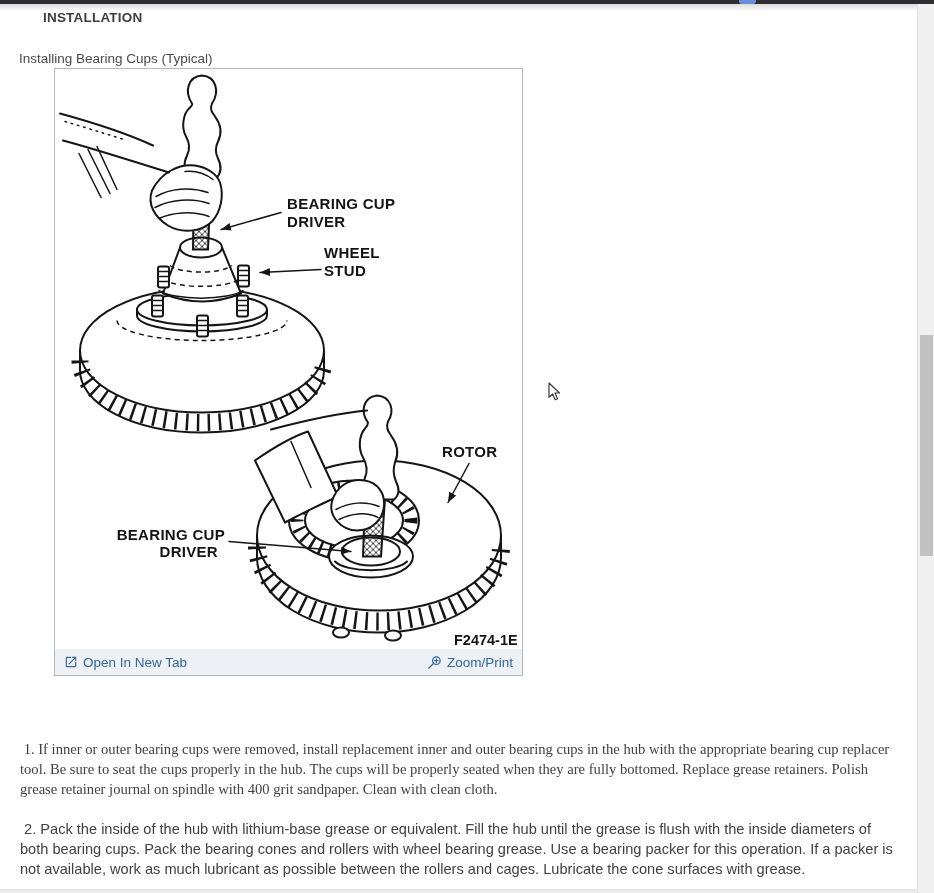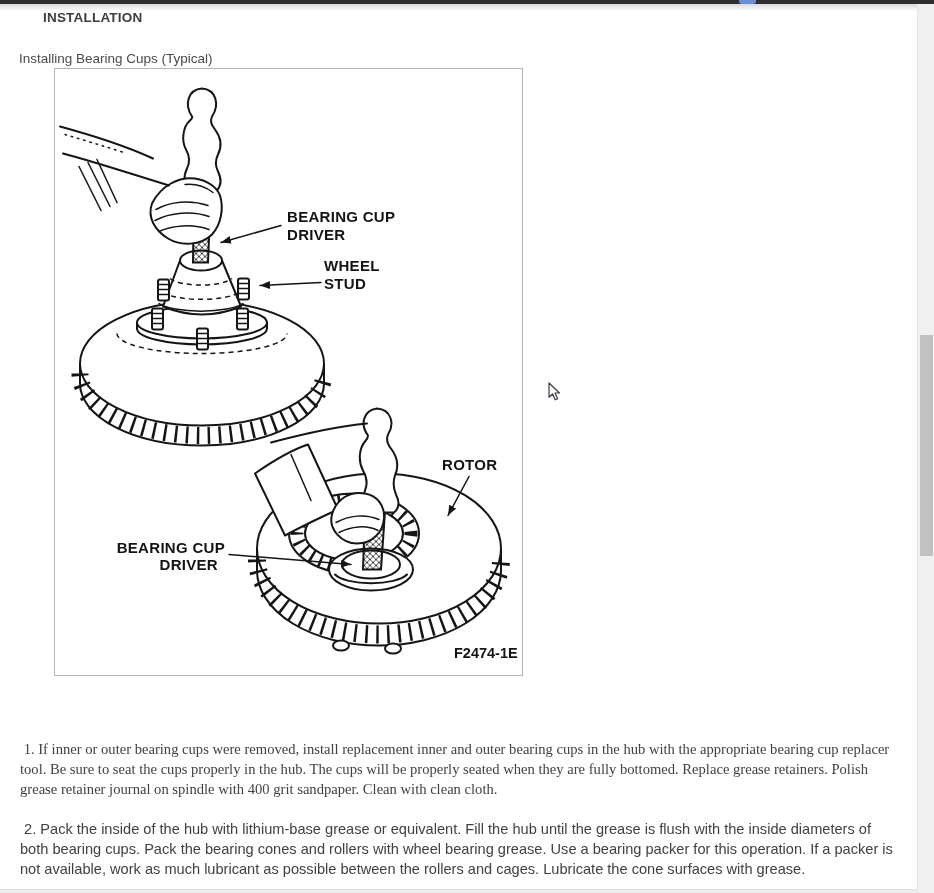--- a/index.html
+++ b/index.html
@@ -158,20 +158,36 @@
     </g>
 
     <text x="387" y="387" class="figtext">ROTOR</text>
     <path d="M414,394 L393,433" class="thin" stroke-width="1.8" marker-end="url(#arrow)"></path>
     <text x="170" y="470" text-anchor="end" class="figtext">BEARING CUP</text>
     <text x="163" y="487" text-anchor="end" class="figtext">DRIVER</text>
     <path d="M174,472 L296,482" class="thin" stroke-width="1.5" marker-end="url(#arrow)"></path>
     <text x="399" y="575" class="fignum">F2474-1E</text>
   </svg>
 
+  <div class="figure-footer">
+    <a class="fig-link">
+      <svg width="14" height="14" viewBox="0 0 24 24">
+        <path fill="#34679a" d="M19 19H5V5h7V3H5c-1.1 0-2 .9-2 2v14c0 1.1.9 2 2 2h14c1.1 0 2-.9 2-2v-7h-2v7zM14 3v2h3.59l-9.83 9.83 1.41 1.41L19 6.41V10h2V3h-7z"></path>
+      </svg>
+      <span>Open In New Tab</span>
+    </a>
+    <a class="fig-link">
+      <svg width="15" height="15" viewBox="0 0 24 24">
+        <circle cx="15" cy="9" r="6" fill="none" stroke="#34679a" stroke-width="2"></circle>
+        <path d="M10.7,13.3 L3,21" stroke="#34679a" stroke-width="2.2" stroke-linecap="round"></path>
+        <path d="M15,6.2 V11.8 M12.2,9 H17.8" stroke="#34679a" stroke-width="1.8" stroke-linecap="round"></path>
+      </svg>
+      <span>Zoom/Print</span>
+    </a>
+  </div>
 </div>
 
 <div class="step" id="step1"> 1. If inner or outer bearing cups were removed, install replacement inner and outer bearing cups in the hub with the appropriate bearing cup replacer tool. Be sure to seat the cups properly in the hub. The cups will be properly seated when they are fully bottomed. Replace grease retainers. Polish grease retainer journal on spindle with 400 grit sandpaper. Clean with clean cloth.</div>
 <div class="step" id="step2"> 2. Pack the inside of the hub with lithium-base grease or equivalent. Fill the hub until the grease is flush with the inside diameters of both bearing cups. Pack the bearing cones and rollers with wheel bearing grease. Use a bearing packer for this operation. If a packer is not available, work as much lubricant as possible between the rollers and cages. Lubricate the cone surfaces with grease.</div>
 
 <svg class="cursor" width="13" height="20" viewBox="0 0 13 20">
   <path d="M1,1 L1,15.2 L4.6,12 L7.2,17.8 L9.6,16.7 L7,11 L11.5,11 Z" fill="#fdfdfd" stroke="#3a3a45" stroke-width="1.2" stroke-linejoin="round"></path>
 </svg>
 
 <div class="bottom-strip"></div>

